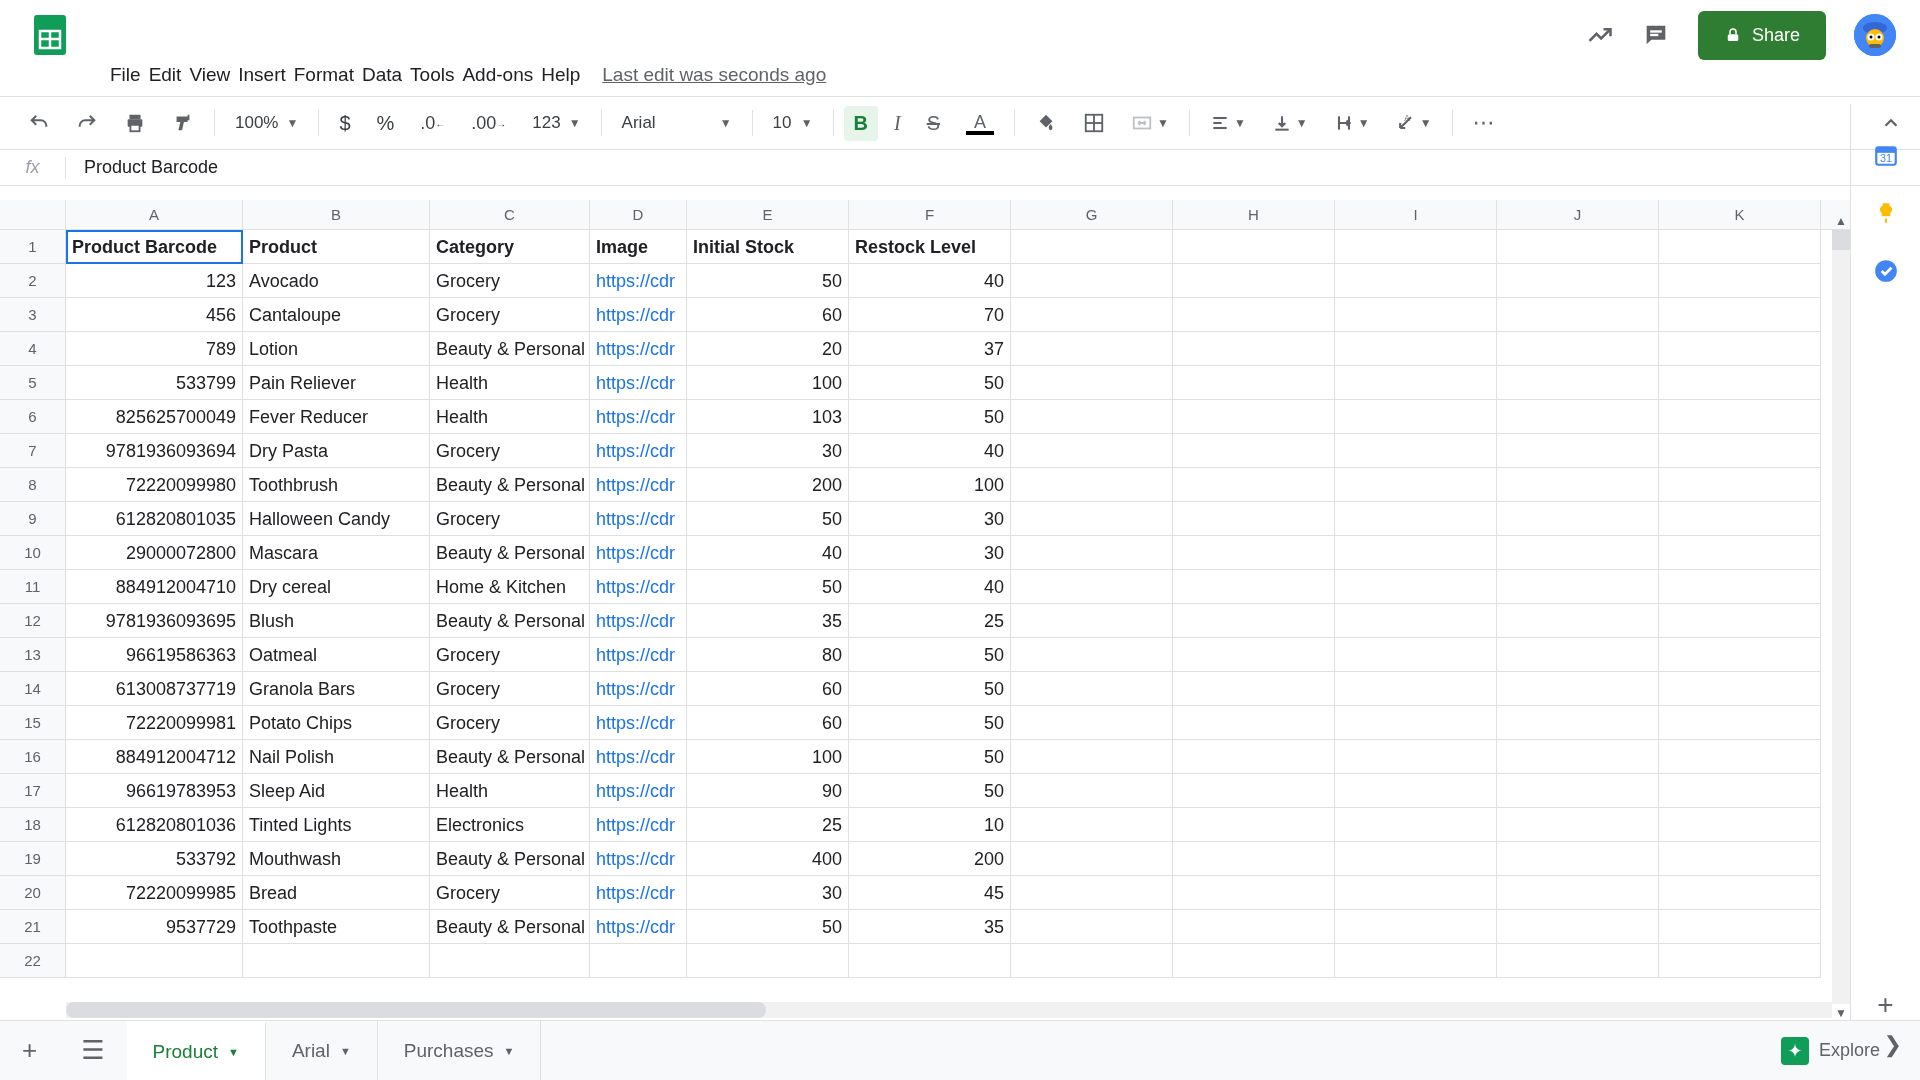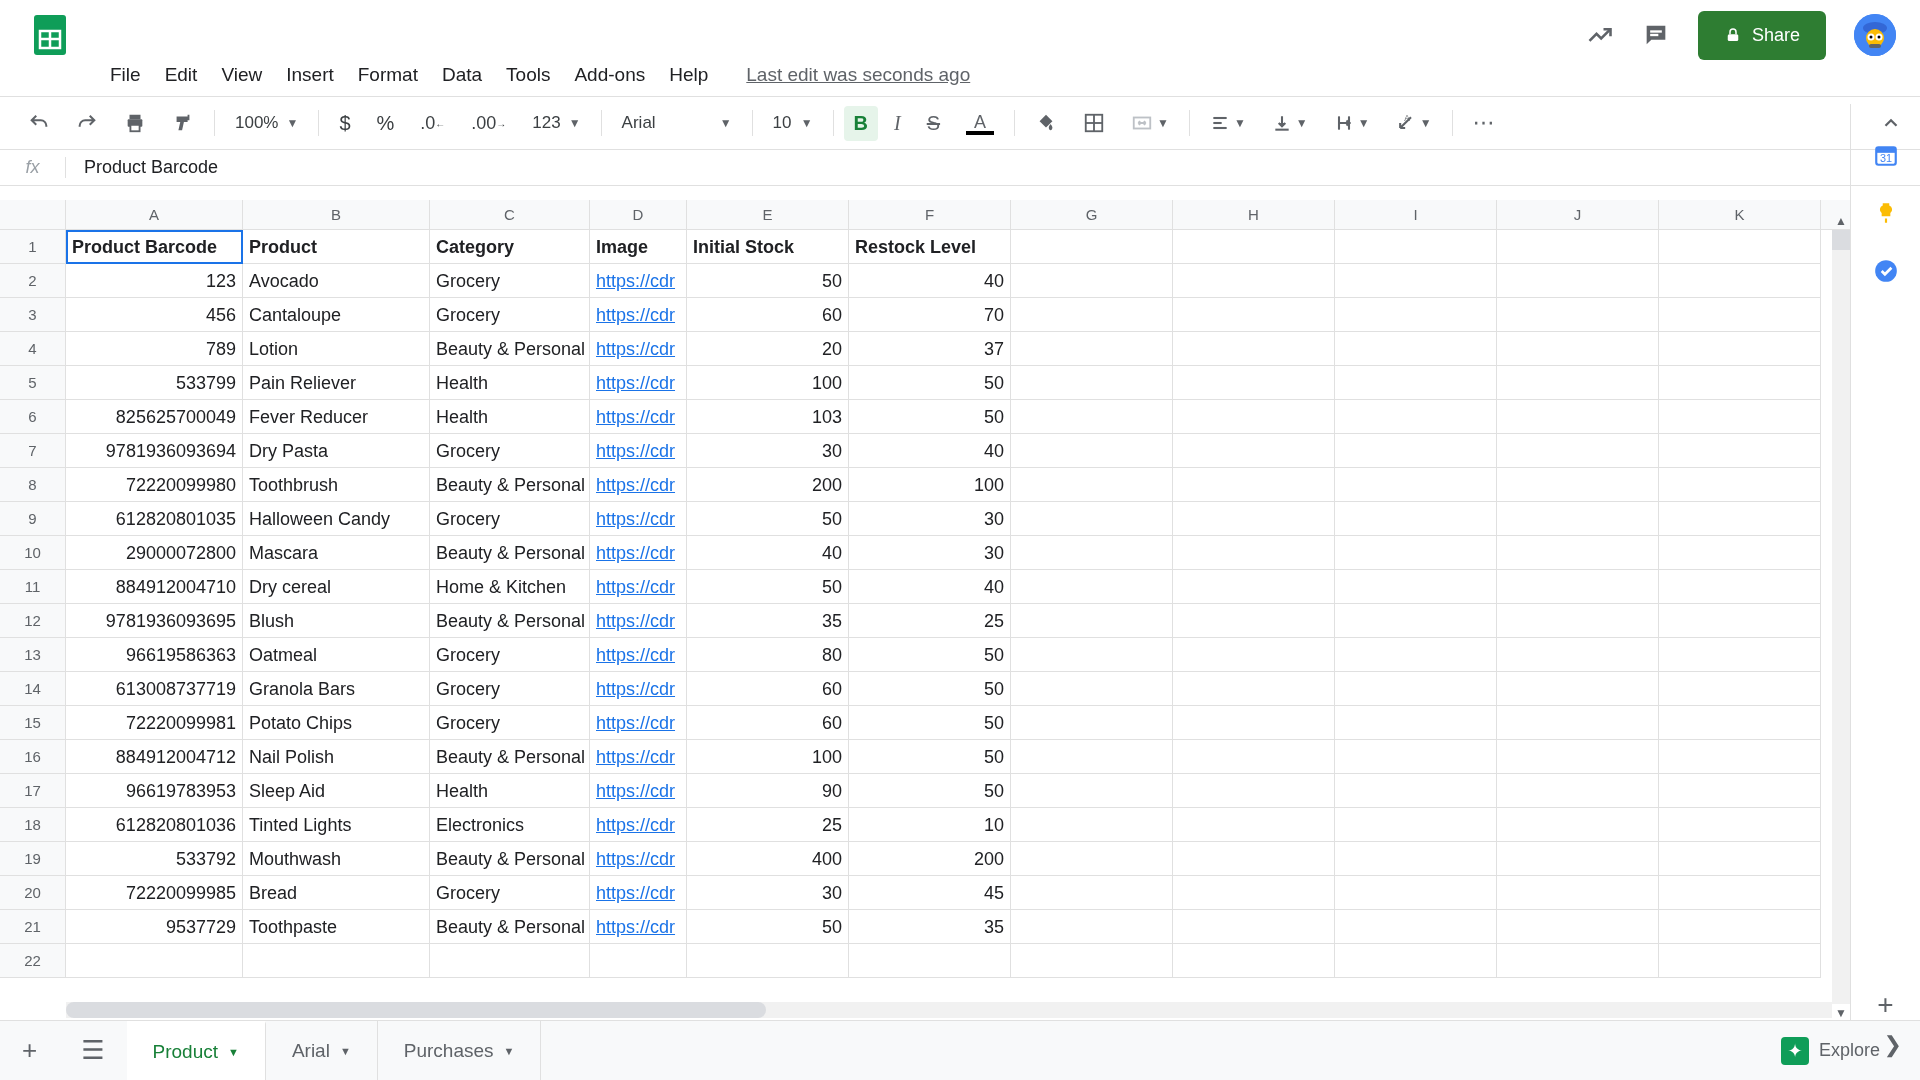--- a/index.html
+++ b/index.html
@@ -11,21 +11,21 @@
 .logo svg { width:44px; height:44px; }
 .title-area { margin-left:6px; }
 .doc-title { font-size:24px; color:#202124; padding:2px 8px; }
 .title-icons { display:inline-flex; gap:18px; margin-left:14px; vertical-align:middle; }
 .title-icons span { color:#5f6368; cursor:pointer; }
 .titlebar-right { margin-left:auto; display:flex; align-items:center; gap:28px; }
 .share-btn { background:#2e7d32; color:#fff; border:none; border-radius:6px; padding:14px 26px; font-size:18px; display:flex; align-items:center; gap:10px; cursor:pointer; }
 .avatar { width:42px; height:42px; border-radius:50%; background:#4285f4; display:flex; align-items:center; justify-content:center; font-size:24px; }
 
 
-.menubar { display:flex; align-items:flex-start; padding:4px 110px 10px 110px; gap:24px; font-size:19px; color:#202124; }
+.menubar { display:flex; align-items:flex-start; padding:4px 110px 10px 110px; gap:8px; font-size:19px; color:#202124; }
 .menubar span { cursor:pointer; }
 .last-edit { color:#5f6368; text-decoration:underline; margin-left:14px; cursor:pointer; }
 
 
 .toolbar { display:flex; align-items:center; padding:8px 18px; border-top:1px solid #e0e0e0; border-bottom:1px solid #e0e0e0; gap:6px; height:54px; }
 .tbtn { padding:6px 10px; color:#5f6368; cursor:pointer; display:flex; align-items:center; border-radius:4px; }
 .tbtn.active { background:#e6f4ea; color:#188038; }
 .tsep { width:1px; height:26px; background:#e0e0e0; margin:0 4px; }
 .zoom, .font-sel, .size-sel { display:flex; align-items:center; gap:8px; padding:4px 10px; color:#3c4043; font-size:17px; }
 .dd { color:#5f6368; font-size:12px; }
@@ -42,21 +42,21 @@
 .corner { position:absolute; top:0; left:0; width:66px; height:30px; background:#f8f9fa; border-right:1px solid #e0e0e0; border-bottom:1px solid #e0e0e0; }
 .col-headers { position:absolute; top:0; left:66px; right:0; height:30px; display:flex; background:#f8f9fa; border-bottom:1px solid #e0e0e0; }
 .col-h { border-right:1px solid #e0e0e0; text-align:center; font-size:15px; color:#5f6368; line-height:30px; }
 .row-headers { position:absolute; top:30px; left:0; width:66px; background:#f8f9fa; border-right:1px solid #e0e0e0; }
 .row-h { height:34px; border-bottom:1px solid #e0e0e0; text-align:center; font-size:15px; color:#5f6368; line-height:34px; }
 .cells { position:absolute; top:30px; left:66px; right:0; }
 .row { display:flex; height:34px; }
 .cell { border-right:1px solid #e0e0e0; border-bottom:1px solid #e0e0e0; padding:0 6px; font-size:18px; color:#202124; line-height:34px; overflow:hidden; white-space:nowrap; }
 .cell.header { font-weight:bold; }
 .cell.num { text-align:right; }
-.cell.link { color:#1a73e8; text-decoration:underline; cursor:pointer; }
+.cell.link { color:#1a73e8; cursor:pointer; }
 .cell.selected { outline:2px solid #1a73e8; outline-offset:-2px; background:#fff; }
 
 
 .cA{width:177px;} .cB{width:187px;} .cC{width:160px;} .cD{width:97px;} .cE{width:162px;} .cF{width:162px;}
 .cG,.cH,.cI,.cJ,.cK{width:162px;}
 
 
 .side-panel { position:absolute; right:0; top:104px; width:70px; bottom:60px; border-left:1px solid #e0e0e0; display:flex; flex-direction:column; align-items:center; gap:28px; padding-top:36px; }
 .side-panel .sp-icon { width:30px; height:30px; border-radius:4px; display:flex; align-items:center; justify-content:center; cursor:pointer; }
 

